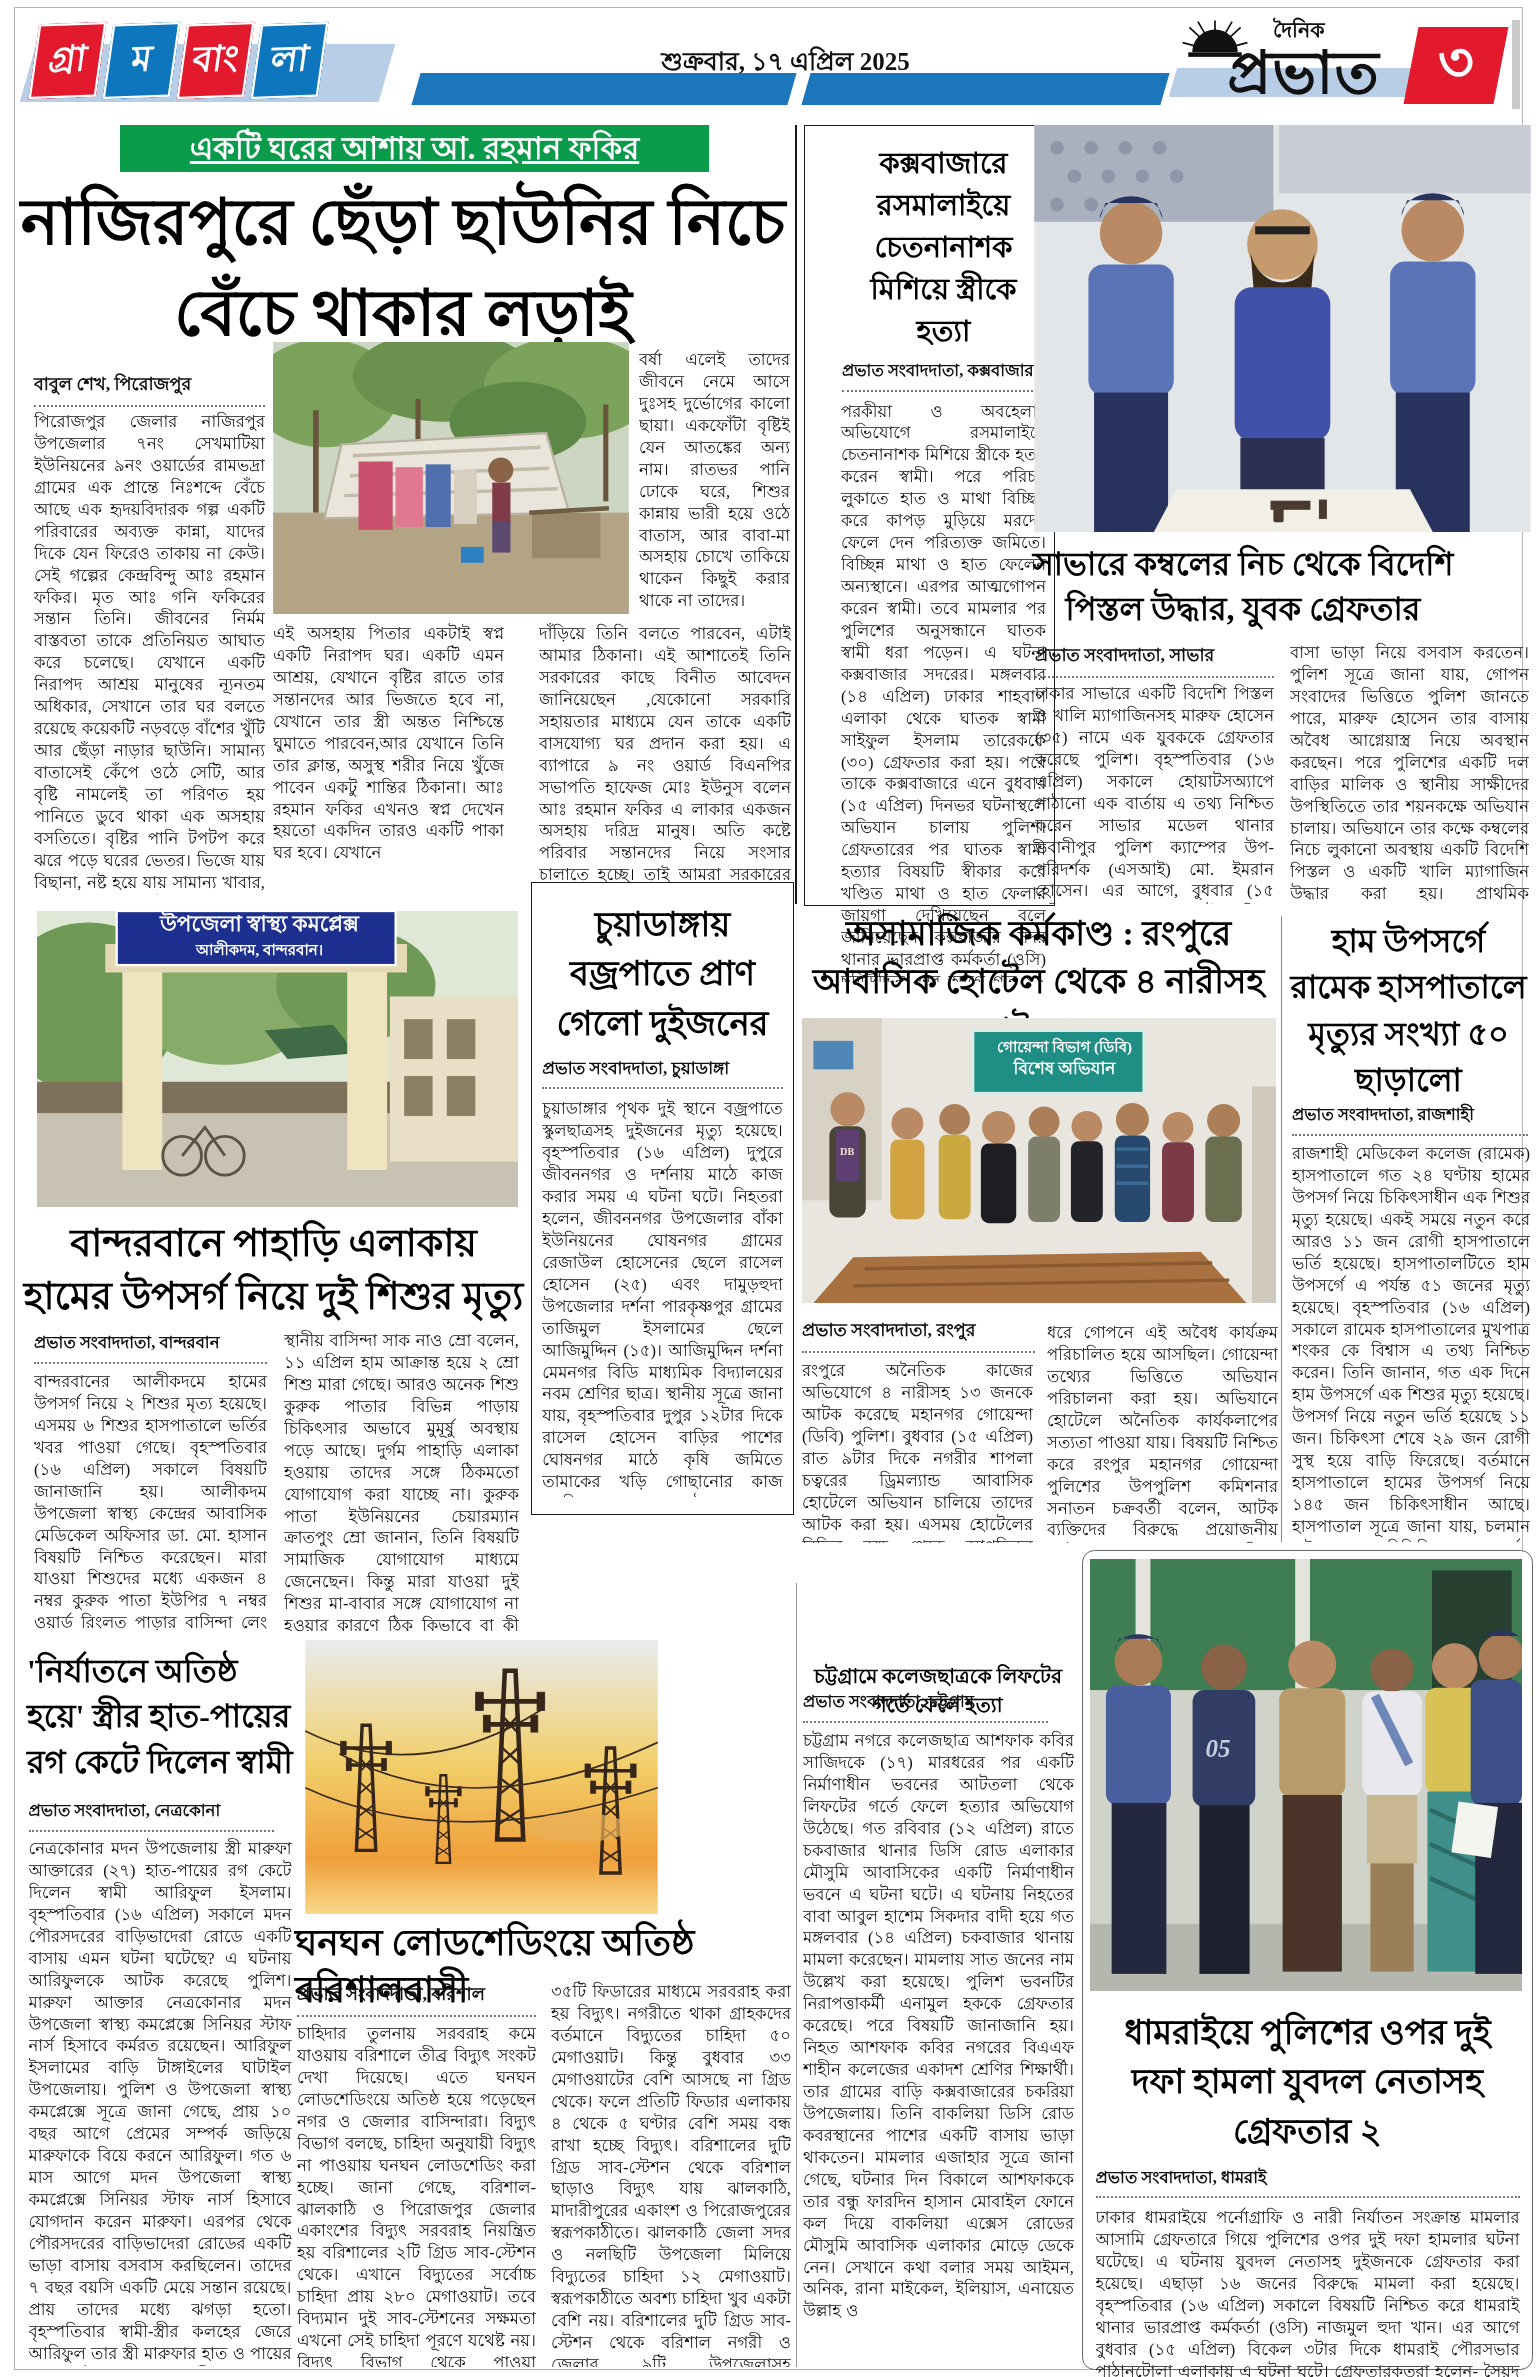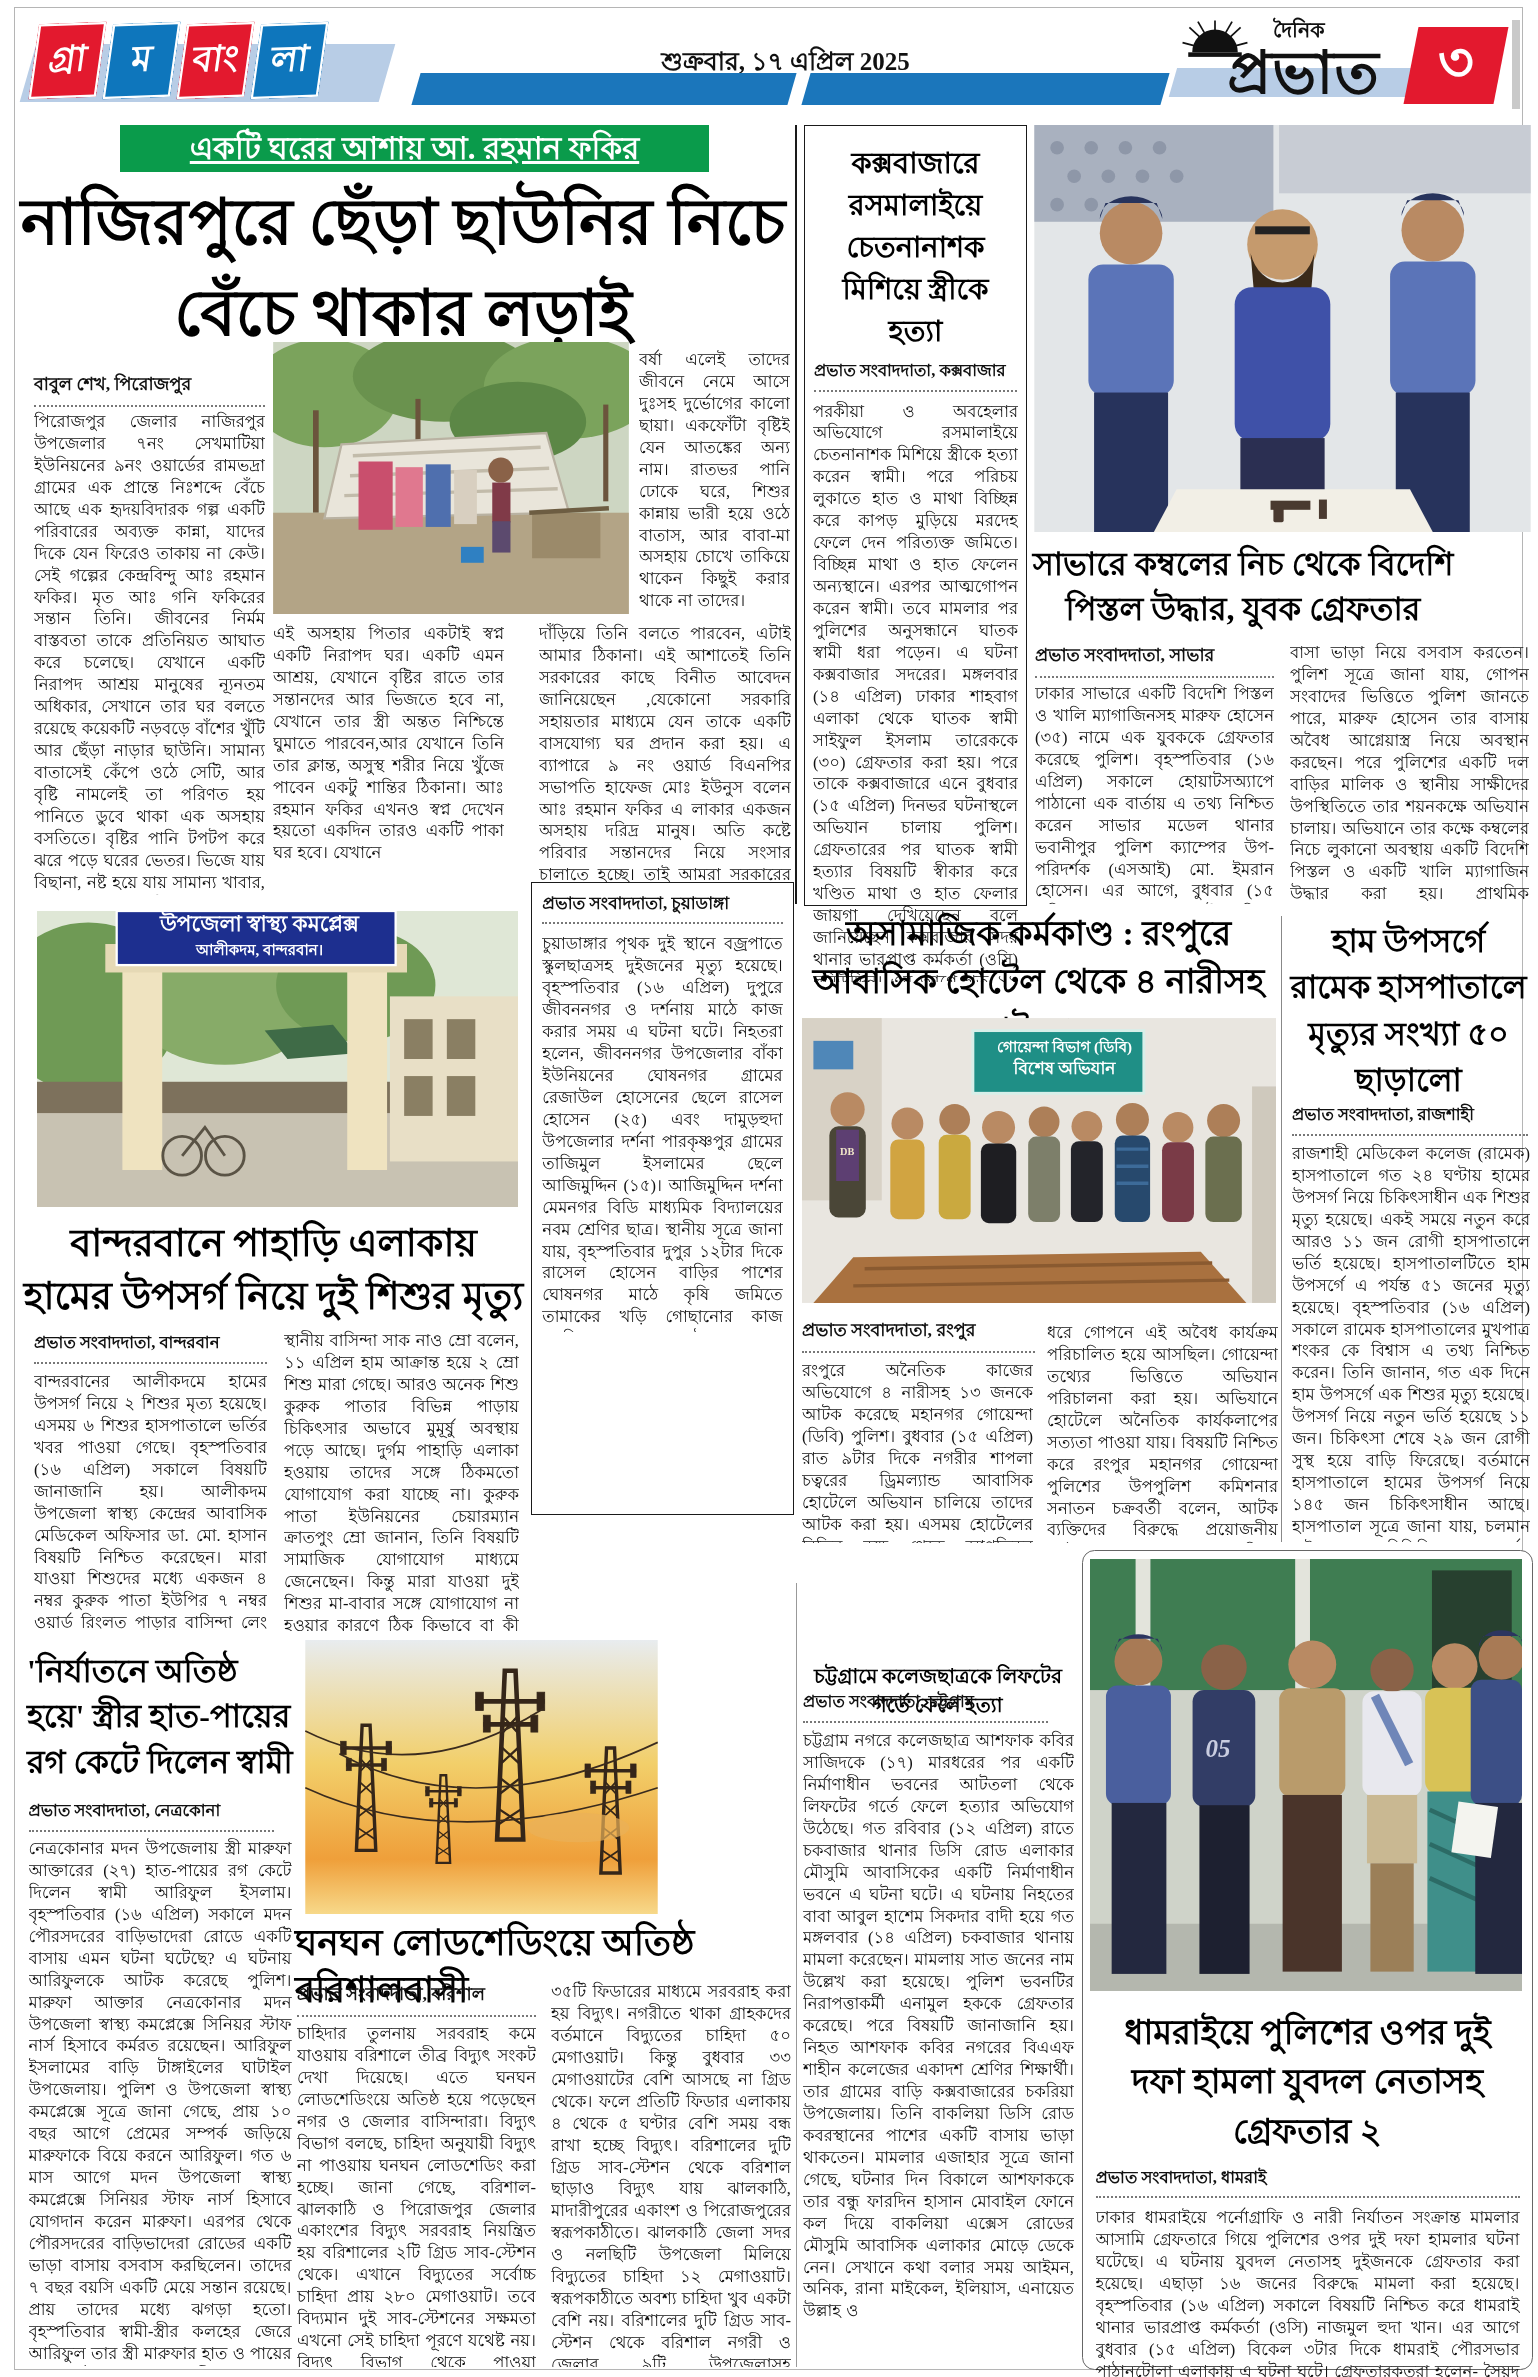--- a/index.html
+++ b/index.html
@@ -100,21 +100,21 @@
     <rect x="330" y="360" width="40" height="28" fill="#2f80c2"></rect>
     <rect x="455" y="300" width="120" height="80" fill="#9b8a6a"></rect>
       <path d="M450 300 L590 292" stroke="#6d5d42" stroke-width="8"></path>
   </svg>
   <div class="abs body-text" style="left:639px;top:349px;width:151px;height:263px;">বর্ষা এলেই তাদের জীবনে নেমে আসে দুঃসহ দুর্ভোগের কালো ছায়া। একফোঁটা বৃষ্টিই যেন আতঙ্কের অন্য নাম। রাতভর পানি ঢোকে ঘরে, শিশুর কান্নায় ভারী হয়ে ওঠে বাতাস, আর বাবা-মা অসহায় চোখে তাকিয়ে থাকেন কিছুই করার থাকে না তাদের।</div>
   <div class="abs body-text" style="left:273px;top:623px;width:231px;height:271px;">এই অসহায় পিতার একটাই স্বপ্ন একটি নিরাপদ ঘর। একটি এমন আশ্রয়, যেখানে বৃষ্টির রাতে তার সন্তানদের আর ভিজতে হবে না, যেখানে তার স্ত্রী অন্তত নিশ্চিন্তে ঘুমাতে পারবেন,আর যেখানে তিনি তার ক্লান্ত, অসুস্থ শরীর নিয়ে খুঁজে পাবেন একটু শান্তির ঠিকানা। আঃ রহমান ফকির এখনও স্বপ্ন দেখেন হয়তো একদিন তারও একটি পাকা ঘর হবে। যেখানে</div>
   <div class="abs body-text" style="left:539px;top:623px;width:252px;height:271px;">দাঁড়িয়ে তিনি বলতে পারবেন, এটাই আমার ঠিকানা। এই আশাতেই তিনি সরকারের কাছে বিনীত আবেদন জানিয়েছেন ,যেকোনো সরকারি সহায়তার মাধ্যমে যেন তাকে একটি বাসযোগ্য ঘর প্রদান করা হয়। এ ব্যাপারে ৯ নং ওয়ার্ড বিএনপির সভাপতি হাফেজ মোঃ ইউনুস বলেন আঃ রহমান ফকির এ লাকার একজন অসহায় দরিদ্র মানুষ। অতি কষ্টে পরিবার সন্তানদের নিয়ে সংসার চালাতে হচ্ছে। তাই আমরা সরকারের দায়িত্ব শীল এবং উপজেলা নেতৃবৃন্দের নিকট অনুরোধ করছি আপনাদের সহযোগিতায় এবং উপজেলা প্রশাসনের মাধ্যমে একটি ঘরের ব্যবস্থা, সরকারের ত্রাণ সহায়তা পেতে পারে এ ব্যাপারে সহযোগিতা।</div>
 
   <div class="abs vrule" style="left:795px;top:125px;height:779px;"></div>
 
-  <div class="abs boxed" style="left:804px;top:125px;width:221px;height:779px;">
+  <div class="abs boxed" style="left:804px;top:125px;width:221px;height:779px;padding-left:28px;">
     <div class="headline" style="margin:16px 8px 5.7px;font-size:29px;line-height:1.45;">কক্সবাজারে রসমালাইয়ে চেতনানাশক মিশিয়ে স্ত্রীকে হত্যা</div>
     <div style="margin:4px 9px 0;">
         <span class="byline" style="font-size:16.5px;">প্রভাত সংবাদদাতা, কক্সবাজার</span>
       </div>
     <div class="body-text" style="margin:9px 8px 0;height:581px;">পরকীয়া ও অবহেলার অভিযোগে রসমালাইয়ে চেতনানাশক মিশিয়ে স্ত্রীকে হত্যা করেন স্বামী। পরে পরিচয় লুকাতে হাত ও মাথা বিচ্ছিন্ন করে কাপড় মুড়িয়ে মরদেহ ফেলে দেন পরিত্যক্ত জমিতে। বিচ্ছিন্ন মাথা ও হাত ফেলেন অন্যস্থানে। এরপর আত্মগোপন করেন স্বামী। তবে মামলার পর পুলিশের অনুসন্ধানে ঘাতক স্বামী ধরা পড়েন। এ ঘটনা কক্সবাজার সদরের। মঙ্গলবার (১৪ এপ্রিল) ঢাকার শাহবাগ এলাকা থেকে ঘাতক স্বামী সাইফুল ইসলাম তারেককে (৩০) গ্রেফতার করা হয়। পরে তাকে কক্সবাজারে এনে বুধবার (১৫ এপ্রিল) দিনভর ঘটনাস্থলে অভিযান চালায় পুলিশ। গ্রেফতারের পর ঘাতক স্বামী হত্যার বিষয়টি স্বীকার করে খণ্ডিত মাথা ও হাত ফেলার জায়গা দেখিয়েছেন বলে জানিয়েছেন কক্সবাজার সদর থানার ভারপ্রাপ্ত কর্মকর্তা (ওসি) ছমিউদ্দিন। এর আগে গত ১১ এপ্রিল বিকেলে কক্সবাজার সদর উপজেলার ঝিলংজা ইউনিয়নের জানারঘোনা এলাকায় একটি পরিত্যক্ত ডোবা সাদৃশ্য জায়গা থেকে মস্তক ও দুই হাতের কবজিবিহীন নারীর মরদেহ উদ্ধার করা হয়। গ্রেফতার সাইফুল ইসলাম তারেক মহেশখালী উপজেলার গোরকঘাটা ইউনিয়নের দাসি মাঝি পাড়া এলাকার নুরুল ইসলামের ছেলে। আর খুনের শিকার শাহিদা আক্তার রিপা ওরফে মুন্নি (২৯) একই উপজেলার চরপাড়া এলাকার বাসিন্দা আমান উল্লাহর মেয়ে। মুন্নিকে হত্যার ঘটনায় তার মা হাছিনা আকতার বাদী হয়ে কক্সবাজার সদর থানায় মামলা করেছেন। বৃহস্পতিবার (১৬ এপ্রিল) ঘাতক স্বামী তারেককে আদালতে তোলা হয়েছে। ঘটনার বিষয়ে তার স্বীকারোক্তিমূলক জবানবন্দি পেলে মাথা ও হাত উদ্ধারে রিমান্ড আবেদন করা হবে বলে জানিয়েছেন মামলার তদন্ত কর্মকর্তা।</div>
   </div>
 
   <svg class="abs photo" style="left:1034px;top:125px;" width="497" height="407" viewBox="0 0 872 715">
     <rect width="872" height="715" fill="#e3e6e8"></rect>
     <rect x="0" y="0" width="420" height="170" fill="#a9b1bf"></rect>
@@ -191,20 +191,21 @@
   <div class="sign-overlay" style="left:120px;top:941px;width:279px;font-size:15px;">আলীকদম, বান্দরবান।</div>
 
   <div class="abs headline" style="left:23px;top:1217px;width:501px;font-size:38px;line-height:1.4;">বান্দরবানে পাহাড়ি এলাকায় হামের উপসর্গ নিয়ে দুই শিশুর মৃত্যু</div>
   <div class="abs" style="left:34px;top:1330px;width:233px;">
     <span class="byline" style="font-size:16.5px;">প্রভাত সংবাদদাতা, বান্দরবান</span>
   </div>
   <div class="abs body-text" style="left:34px;top:1371px;width:233px;height:259px;">বান্দরবানের আলীকদমে হামের উপসর্গ নিয়ে ২ শিশুর মৃত্য হয়েছে। এসময় ৬ শিশুর হাসপাতালে ভর্তির খবর পাওয়া গেছে। বৃহস্পতিবার (১৬ এপ্রিল) সকালে বিষয়টি জানাজানি হয়। আলীকদম উপজেলা স্বাস্থ্য কেন্দ্রের আবাসিক মেডিকেল অফিসার ডা. মো. হাসান বিষয়টি নিশ্চিত করেছেন। মারা যাওয়া শিশুদের মধ্যে একজন ৪ নম্বর কুরুক পাতা ইউপির ৭ নম্বর ওয়ার্ড রিংলত পাড়ার বাসিন্দা লেং ক্লাং ম্রোর মেয়ে জং রুং ম্রো (৩ মাস) ও অপরজন একই পাড়ার লুকুন ম্রোর ছেলে খতং ম্রো (৭ মাস)। স্থানীয় সূত্রে জানা যায়, গত সপ্তাহে পাড়ার কয়েকজন শিশুর গায়ে ছোট ছোট অসংখ্য ফোসকা দেখা যায়। এক পর্যায়ে ১১ এপ্রিল (শনিবার) পাড়ার লেং ক্লাং ম্রোর মেয়ে জং রুং ম্রো (৩ মাস) ও লুকুন ম্রোর ছেলে খতং ম্রো'র (৭মাস) মৃত্যু হয়। এছাড়া এই রোগের সংক্রমণ বাড়তে থাকলে আজ সকালে পাড়ার আরও ৬ শিশুকে আলীকদম হাসপাতালে ভর্তি করা হয়। কুরুক পাতা ইউনিয়নের</div>
   <div class="abs body-text" style="left:284px;top:1330px;width:235px;height:301px;">স্থানীয় বাসিন্দা সাক নাও ম্রো বলেন, ১১ এপ্রিল হাম আক্রান্ত হয়ে ২ ম্রো শিশু মারা গেছে। আরও অনেক শিশু কুরুক পাতার বিভিন্ন পাড়ায় চিকিৎসার অভাবে মুমূর্ষু অবস্থায় পড়ে আছে। দুর্গম পাহাড়ি এলাকা হওয়ায় তাদের সঙ্গে ঠিকমতো যোগাযোগ করা যাচ্ছে না। কুরুক পাতা ইউনিয়নের চেয়ারম্যান ক্রাতপুং ম্রো জানান, তিনি বিষয়টি সামাজিক যোগাযোগ মাধ্যমে জেনেছেন। কিন্তু মারা যাওয়া দুই শিশুর মা-বাবার সঙ্গে যোগাযোগ না হওয়ার কারণে ঠিক কিভাবে বা কী রোগে শিশু দুইটি মারা গেছে সঠিকভাবে বলা যাচ্ছে না। বৃহস্পতিবার সকালে আলিকদম উপজেলার ইউএনও ও উপজেলা স্বাস্থ্য কমপ্লেক্সের ডাক্তারের সঙ্গে যোগাযোগ করে একটি মেডিকেল টিম পাঠানো হয়েছে বলেও জানান তিনি। আলীকদম উপজেলা স্বাস্থ্য কমপ্লেক্সের আবাসিক মেডিকেল অফিসার ডাক্তার মো. হাসান বলেন, বর্তমানে স্বাস্থ্য কমপ্লেক্সে ৬ জন শিশু হামের লক্ষণ নিয়ে চিকিৎসাধীন আছে। এর মধ্যে ৬ শিশু কুরুক পাতা ইউনিয়নের দুর্গম এলাকার এবং দুই জন বাঙালি।</div>
 
   <div class="abs boxed" style="left:531px;top:882px;width:261px;height:631px;">
+    <div class="headline" style="margin:17px 10.3px 4.6px;font-size:34px;line-height:1.45;">চুয়াডাঙ্গায় বজ্রপাতে প্রাণ গেলো দুইজনের</div>
     <div style="margin:6.8px 10.3px 0;">
         <span class="byline" style="font-size:17px;">প্রভাত সংবাদদাতা, চুয়াডাঙ্গা</span>
       </div>
     <div class="body-text" style="margin:9px 10.3px 0;height:399px;">চুয়াডাঙ্গার পৃথক দুই স্থানে বজ্রপাতে স্কুলছাত্রসহ দুইজনের মৃত্যু হয়েছে। বৃহস্পতিবার (১৬ এপ্রিল) দুপুরে জীবননগর ও দর্শনায় মাঠে কাজ করার সময় এ ঘটনা ঘটে। নিহতরা হলেন, জীবননগর উপজেলার বাঁকা ইউনিয়নের ঘোষনগর গ্রামের রেজাউল হোসেনের ছেলে রাসেল হোসেন (২৫) এবং দামুড়হুদা উপজেলার দর্শনা পারকৃষ্ণপুর গ্রামের তাজিমুল ইসলামের ছেলে আজিমুদ্দিন (১৫)। আজিমুদ্দিন দর্শনা মেমনগর বিডি মাধ্যমিক বিদ্যালয়ের নবম শ্রেণির ছাত্র। স্থানীয় সূত্রে জানা যায়, বৃহস্পতিবার দুপুর ১২টার দিকে রাসেল হোসেন বাড়ির পাশের ঘোষনগর মাঠে কৃষি জমিতে তামাকের খড়ি গোছানোর কাজ করছিলেন। এসময় হঠাৎ বজ্রপাত হলে তিনি গুরুতর আহত হয়ে মাটিতে লুটিয়ে পড়েন। পরে পরিবারের সদস্যরা তাকে উদ্ধার করে জীবননগর উপজেলা স্বাস্থ্য কমপ্লেক্সে নিয়ে গেলে কর্তব্যরত চিকিৎসক মৃত ঘোষণা করেন। অপরদিকে একই সময় দর্শনা পারকৃষ্ণপুর গ্রামের বালিগাদার মাঠে আজিমুদ্দিন তার বাবার জন্য খাবার</div>
   </div>
 
   <div class="abs headline" style="left:800px;top:910px;width:477px;font-size:34px;line-height:1.42;">অসামাজিক কর্মকাণ্ড : রংপুরে আবাসিক হোটেল থেকে ৪ নারীসহ আটক ১৩</div>
   <svg class="abs photo" style="left:802px;top:1018px;" width="474" height="285" viewBox="0 0 832 500">
     <rect width="832" height="500" fill="#e9e6e0"></rect>
     <rect x="0" y="0" width="140" height="320" fill="#d8d2c6"></rect>

